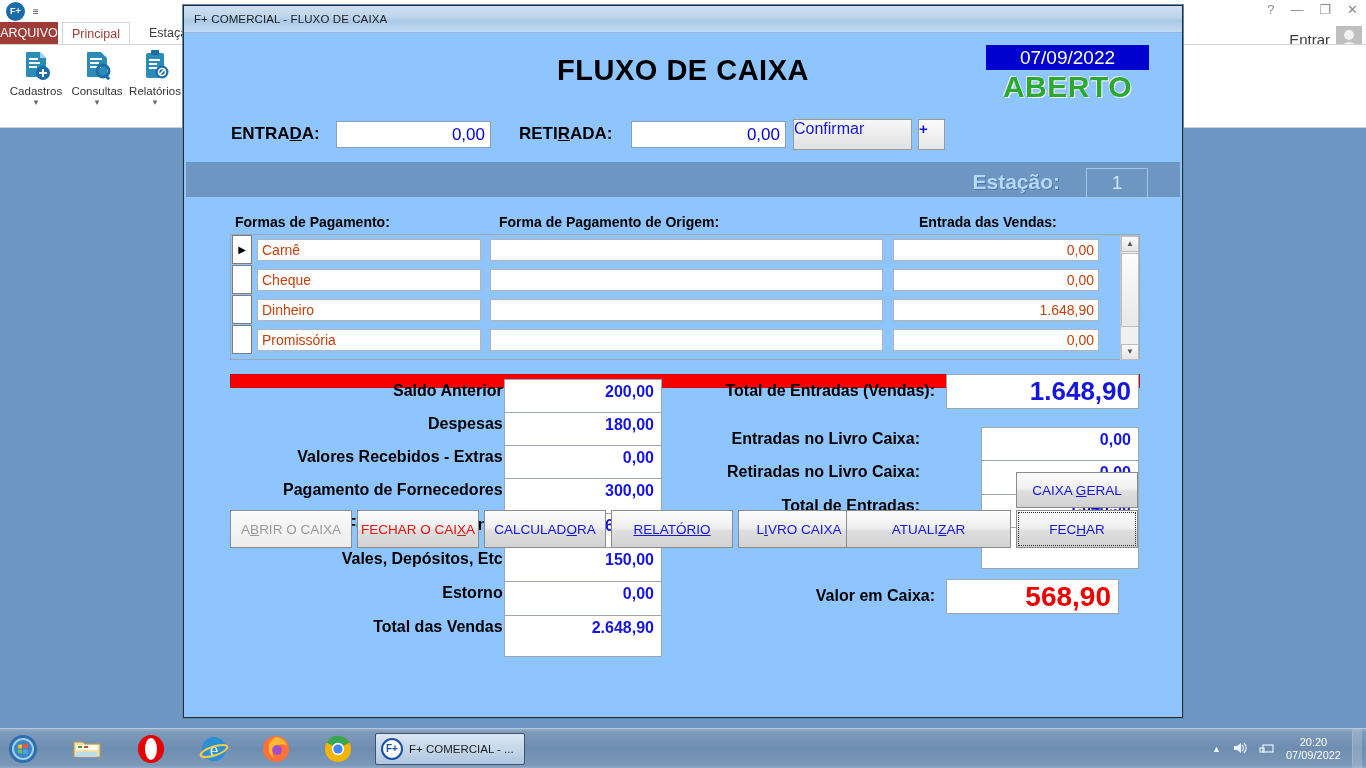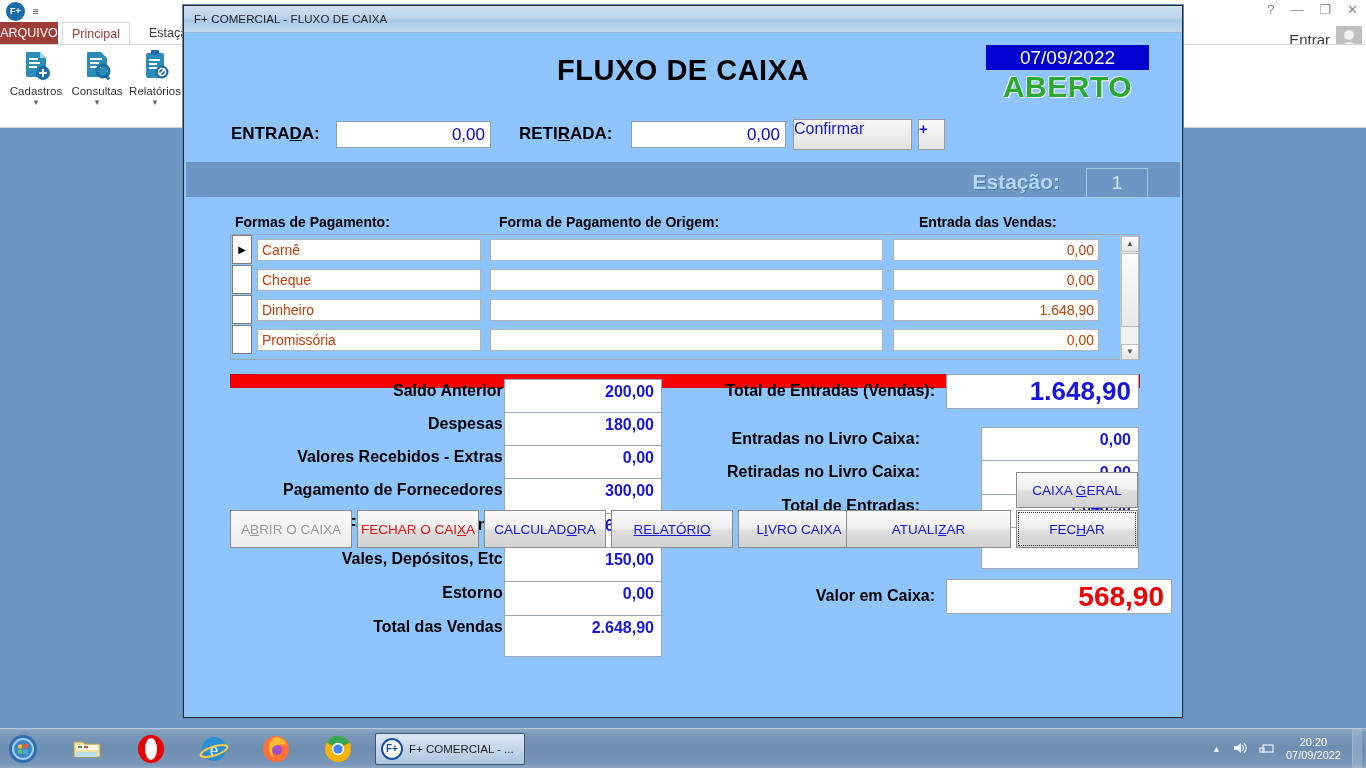--- a/index.html
+++ b/index.html
@@ -165,21 +165,21 @@
 
   
   .rcol-label { right:260px; }
   .rcol-val { left:795px; width:158px; }
 
   #val-total-entradas-vendas {
     left:760px; width:193px; height:35px; font-size:26px; line-height:33px;
   }
   #lbl-total-entradas-vendas { right:245px; }
   #val-valor-caixa {
-    left:760px; width:226px; height:35px; font-size:28px; line-height:33px; color:#ee0000;
+    left:760px; width:173px; height:35px; font-size:28px; line-height:33px; color:#ee0000;
   }
   #lbl-valor-caixa { right:245px; }
 
   .btn {
     position:absolute;
     background:linear-gradient(to bottom,#fcfcfc 0%,#f0f0f0 45%,#dedede 55%,#d2d2d2 100%);
     border:1px solid #8c8c8c; font-size:13.5px; color:#1515e0;
     display:flex; align-items:center; justify-content:center;
   }
   .btn u { text-decoration:underline; }

